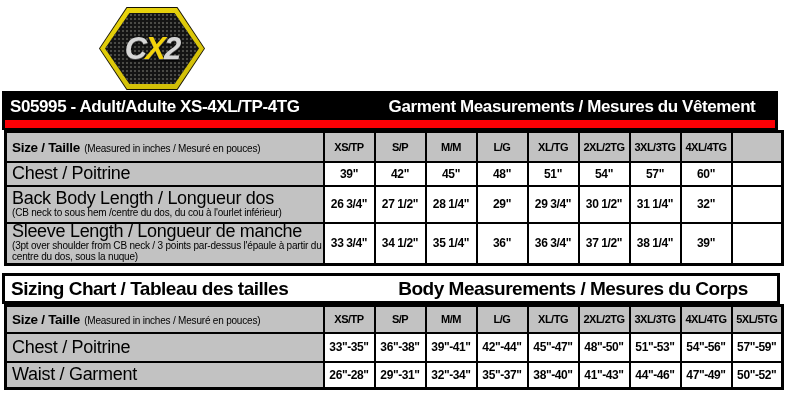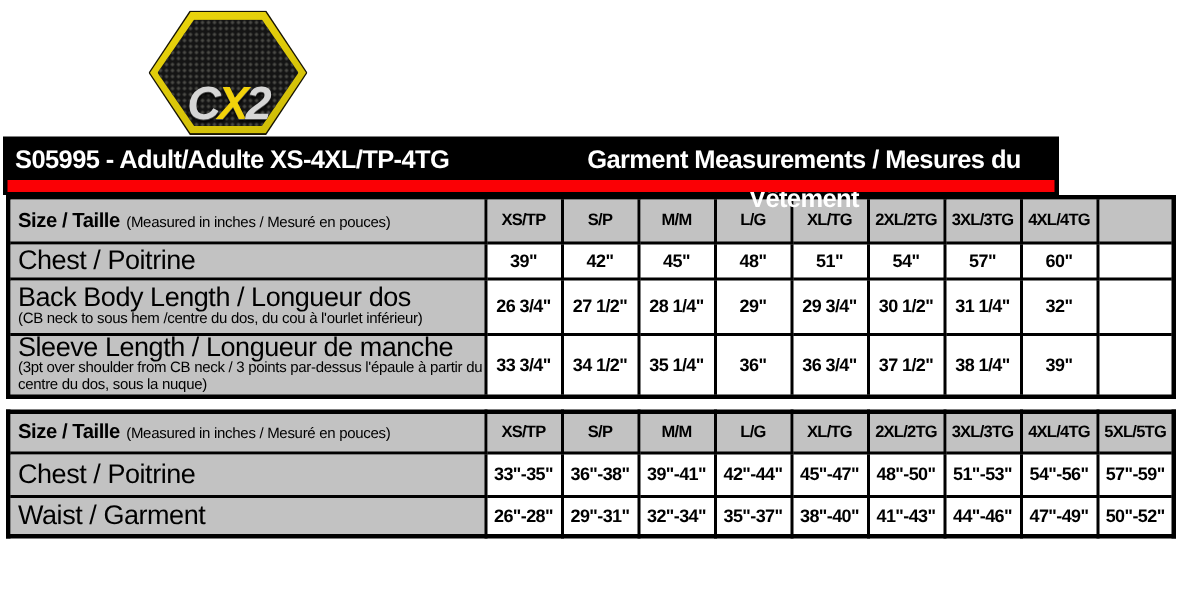--- a/index.html
+++ b/index.html
@@ -18,37 +18,37 @@
   .top-header { position: relative; height: 91px; }
   .logo-wrap { position: absolute; left: 99px; top: 7px; width: 106px; height: 83px; }
   .hex { position: absolute; clip-path: polygon(26% 0, 74% 0, 100% 50%, 74% 100%, 26% 100%, 0 50%); }
   .hex-edge  { inset: 0; background: #151202; }
   .hex-yellow{ inset: 1px; background: linear-gradient(160deg, var(--logo-yellow,#ecd60c), #cdbb07); }
   .hex-black {
     inset: 6px;
     background-color: #141414;
     background-image: radial-gradient(circle, #4a4a46 0.9px, transparent 1.3px);
     background-size: 4px 4px;
-    display: flex; align-items: flex-end; justify-content: center;
+    display: flex; align-items: center; justify-content: center;
   }
   .logo-text {
     font-style: italic; font-weight: bold; font-size: 31px;
     letter-spacing: -2px; line-height: 1;
     text-shadow: 0 1px 0 #4c4c4c, 0 2px 2px #000;
   }
   .logo-chrome { color: #d6d6d6; }
   .logo-x { color: #f2d20a; }
 
   .title-block { position: absolute; left: 330px; top: 24px; }
   .product-title { font-size: 21px; font-weight: bold; color: #000; letter-spacing: -0.5px; margin-bottom: 7px; }
   .product-sub { font-size: 14px; font-weight: bold; color: #000; letter-spacing: -0.3px; line-height: 18px; }
 
   
   .bar1 {
-    position: relative; margin-left: 2px; width: 704px; height: 39px;
+    position: relative; margin-left: 2px; width: 776px; height: 39px;
     background: var(--bar-black,#000);
   }
   .bar1 .bar-left {
     position: absolute; left: 8px; top: 3px; line-height: 26px;
     color: #fff; font-size: 17px; font-weight: bold; letter-spacing: -0.4px;
   }
   .bar1 .bar-right {
     position: absolute; left: 378px; right: 14px; top: 3px; line-height: 26px;
     text-align: center; color: #fff; font-size: 17px; font-weight: bold; letter-spacing: -0.4px;
   }
@@ -172,20 +172,24 @@
           <td class="val">37 1/2"</td>
           <td class="val">38 1/4"</td>
           <td class="val">39"</td>
           <td class="val"></td>
         </tr>
       </tbody>
     </table>
 
   <div class="table-gap"></div>
 
+  <div class="bar2">
+    <span class="bar-left">Sizing Chart / Tableau des tailles</span>
+    <span class="bar-right">Body Measurements / Mesures du Corps</span>
+  </div>
 
   <table class="meas">
       <colgroup>
         <col style="width:318px">
         <col style="width:51px">
         <col style="width:51px">
         <col style="width:51px">
         <col style="width:51px">
         <col style="width:51px">
         <col style="width:51px">

